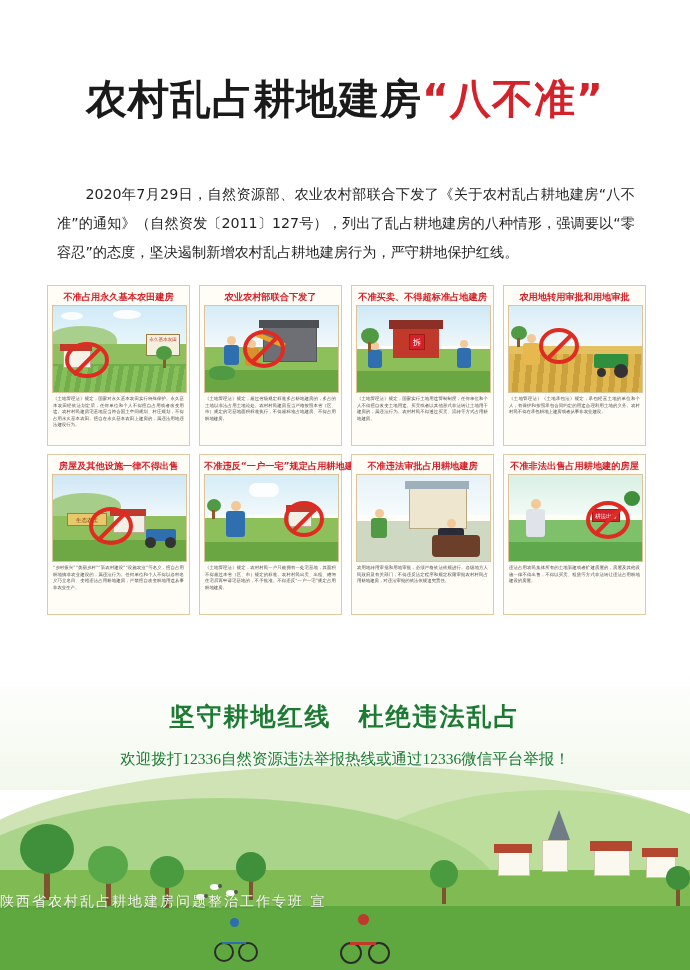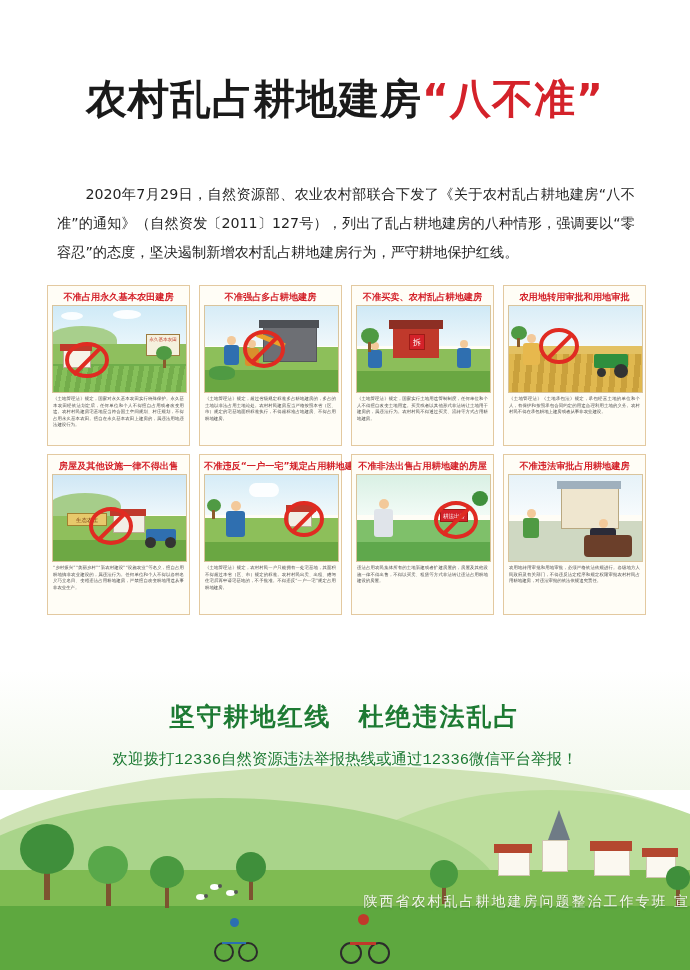--- a/index.html
+++ b/index.html
@@ -166,21 +166,21 @@
     font-size: 25px;
     font-weight: bold;
     color: #1d7a33;
     letter-spacing: 2px;
     font-family: "DejaVu Sans", sans-serif;
   }
   .hotline {
     margin-top: 16px;
     font-size: 15.5px;
     color: #1d7a33;
-    font-family: Liberation Mono, monospace;
+    font-family: Liberation Serif, serif;
   }
 
   
   .scenery {
     position: absolute;
     left: 0;
     top: 670px;
     width: 690px;
     height: 300px;
     overflow: hidden;
@@ -226,21 +226,21 @@
   .sc-sheep { position:absolute; width:9px; height:6px; background:#fff; border-radius:50%; }
   .sc-sheep:after { content:""; position:absolute; right:-3px; top:0; width:4px; height:4px; background:#555; border-radius:50%; }
   .cyclist { position:absolute; }
   .cyc-wheel { position:absolute; width:16px; height:16px; border:2px solid #2b2b2b; border-radius:50%; }
 
   .footer-line {
     position: absolute;
     top: 893px;
     left: 0;
     width: 690px;
-    text-align: right;
+    text-align: left;
     font-size: 14px;
     color: #f3f6ef;
     letter-spacing: 2px;
     font-family: "DejaVu Sans", sans-serif;
     text-shadow: 0 1px 2px rgba(0,0,0,.25);
   }
 </style>
 </head>
 <body>
 
@@ -270,40 +270,40 @@
         <div class="roof" style="left:7px;top:38px;width:32px;height:7px;background:#c0392b;"></div>
         <div class="noSign" style="left:12px;top:36px;width:44px;height:36px;"></div>
         <div class="sign-board" style="right:6px;top:28px;width:34px;height:22px;">永久基本农田</div>
         <div class="trunk" style="right:20px;top:50px;width:3px;height:12px;"></div>
         <div class="tree-c" style="right:14px;top:40px;width:16px;height:14px;"></div>
       </div>
       <div class="card-text">《土地管理法》规定，国家对永久基本农田实行特殊保护。永久基本农田经依法划定后，任何单位和个人不得擅自占用或者改变用途。农村村民建房宅基地应当符合国土空间规划、村庄规划，不得占用永久基本农田。擅自在永久基本农田上建房的，属违法用地违法建设行为。</div>
     </div>
 
     <div class="card">
-      <div class="card-title">不准强占多占耕地建房</div>
+      <div class="card-title">农业农村部联合下发了</div>
       <div class="card-img">
         <div class="sky" style="background:linear-gradient(#d6ecf7,#f1f8fb);"></div>
         <div class="ground" style="height:52%;background:#8dbf5a;"></div>
         <div class="ground2" style="height:26%;background:#6aa742;"></div>
         <div class="house" style="left:58px;top:20px;width:52px;height:34px;background:#6d6f74;border-color:#55575b;"></div>
         <div class="roof" style="left:54px;top:14px;width:60px;height:8px;background:#4d5055;"></div>
         <div class="excavator-arm" style="left:52px;top:26px;width:30px;height:5px;transform:rotate(22deg);"></div>
         <div class="person-head" style="left:22px;top:30px;width:9px;height:9px;"></div>
         <div class="person-body" style="left:19px;top:39px;width:15px;height:20px;background:#2f6fb0;"></div>
         <div class="person-head" style="left:43px;top:34px;width:8px;height:8px;"></div>
         <div class="person-body" style="left:40px;top:42px;width:14px;height:18px;background:#d98f2c;"></div>
         <div class="noSign" style="left:38px;top:24px;width:42px;height:38px;"></div>
         <div class="blob" style="left:4px;top:60px;width:26px;height:14px;background:#4f9a43;"></div>
       </div>
       <div class="card-text">《土地管理法》规定，超过省级规定标准多占耕地建房的，多占的土地以非法占用土地论处。农村村民建房应当严格按照本省（区、市）规定的宅基地面积标准执行，不得超标准占地建房、不得占用耕地建房。</div>
     </div>
 
     <div class="card">
-      <div class="card-title">不准买卖、农村乱占耕地建房</div>
+      <div class="card-title">不准买卖、不得超标准占地建房</div>
       <div class="card-img">
         <div class="sky" style="background:linear-gradient(#cfe9f6,#eef7fb);"></div>
         <div class="ground" style="height:50%;background:#8cbe5a;"></div>
         <div class="ground2" style="height:24%;background:#6aa742;"></div>
         <div class="barn" style="left:36px;top:22px;width:46px;height:30px;"></div>
         <div class="roof" style="left:32px;top:14px;width:54px;height:9px;background:#8d2f24;"></div>
         <div class="sign-board" style="left:52px;top:28px;width:16px;height:16px;font-size:8px;line-height:12px;color:#fff;background:#d4222a;border-color:#9e1b16;">拆</div>
         <div class="person-head" style="left:14px;top:36px;width:8px;height:8px;"></div>
         <div class="person-body" style="left:11px;top:44px;width:14px;height:18px;background:#2f6fb0;"></div>
         <div class="person-head" style="right:22px;top:34px;width:8px;height:8px;"></div>
@@ -362,50 +362,50 @@
         <div class="roof" style="right:22px;top:30px;width:30px;height:7px;"></div>
         <div class="noSign" style="right:14px;top:26px;width:40px;height:36px;"></div>
         <div class="cloud" style="left:44px;top:8px;width:30px;height:14px;border-radius:8px;background:#fff;"></div>
         <div class="tree-c" style="left:2px;top:24px;width:14px;height:13px;"></div>
         <div class="trunk" style="left:7px;top:35px;width:3px;height:9px;"></div>
       </div>
       <div class="card-text">《土地管理法》规定，农村村民一户只能拥有一处宅基地，其面积不得超过本省（区、市）规定的标准。农村村民出卖、出租、赠与住宅后再申请宅基地的，不予批准。不得违反“一户一宅”规定占用耕地建房。</div>
     </div>
 
     <div class="card">
-      <div class="card-title">不准非法出售占用耕地建的房屋</div>
-      <div class="card-img">
-        <div class="sky" style="background:linear-gradient(#d9f0e4,#f2fbf6);"></div>
-        <div class="ground" style="height:48%;background:#7fc06a;"></div>
-        <div class="ground2" style="height:22%;background:#5fa84c;"></div>
-        <div class="person-head" style="left:22px;top:24px;width:10px;height:10px;"></div>
-        <div class="person-body" style="left:17px;top:34px;width:19px;height:28px;background:#e0e4ea;"></div>
-        <div class="sign-board" style="right:22px;top:34px;width:28px;height:13px;font-size:5.5px;line-height:9px;background:#d4222a;border-color:#9e1b16;color:#fff;">耕法出售</div>
-        <div class="noSign" style="right:12px;top:26px;width:44px;height:38px;"></div>
-        <div class="tree-c" style="right:2px;top:16px;width:16px;height:15px;background:#3f8f3b;"></div>
-      </div>
-      <div class="card-text">违法占用农民集体所有的土地新建或者扩建房屋的，房屋及其他设施一律不得出售，不得以买卖、租赁等方式非法转让违法占用耕地建设的房屋。</div>
-    </div>
-
-    <div class="card">
       <div class="card-title">不准违法审批占用耕地建房</div>
       <div class="card-img">
         <div class="sky" style="background:linear-gradient(#e6f2f8,#f7fbfd);"></div>
         <div class="ground" style="height:46%;background:#cfd8c2;"></div>
         <div class="house" style="left:52px;top:12px;width:56px;height:40px;background:#efe6cf;border-color:#b9a880;"></div>
         <div class="roof" style="left:48px;top:6px;width:64px;height:8px;background:#9fb0bd;"></div>
         <div class="person-head" style="left:18px;top:34px;width:9px;height:9px;"></div>
         <div class="person-body" style="left:14px;top:43px;width:16px;height:20px;background:#4f9a43;"></div>
         <div class="person-head" style="right:34px;top:44px;width:9px;height:9px;"></div>
         <div class="person-body" style="right:26px;top:53px;width:26px;height:14px;background:#2b2b38;"></div>
         <div class="blob" style="right:10px;bottom:4px;width:48px;height:22px;background:#6b3f2a;border-radius:4px;"></div>
       </div>
       <div class="card-text">农用地转用审批和用地审批，必须严格依法依规进行。各级地方人民政府及有关部门，不得违反法定程序和规定权限审批农村村民占用耕地建房，对违法审批的依法依规追究责任。</div>
     </div>
 
+    <div class="card">
+      <div class="card-title">不准非法出售占用耕地建的房屋</div>
+      <div class="card-img">
+        <div class="sky" style="background:linear-gradient(#d9f0e4,#f2fbf6);"></div>
+        <div class="ground" style="height:48%;background:#7fc06a;"></div>
+        <div class="ground2" style="height:22%;background:#5fa84c;"></div>
+        <div class="person-head" style="left:22px;top:24px;width:10px;height:10px;"></div>
+        <div class="person-body" style="left:17px;top:34px;width:19px;height:28px;background:#e0e4ea;"></div>
+        <div class="sign-board" style="right:22px;top:34px;width:28px;height:13px;font-size:5.5px;line-height:9px;background:#d4222a;border-color:#9e1b16;color:#fff;">耕法出售</div>
+        <div class="noSign" style="right:12px;top:26px;width:44px;height:38px;"></div>
+        <div class="tree-c" style="right:2px;top:16px;width:16px;height:15px;background:#3f8f3b;"></div>
+      </div>
+      <div class="card-text">违法占用农民集体所有的土地新建或者扩建房屋的，房屋及其他设施一律不得出售，不得以买卖、租赁等方式非法转让违法占用耕地建设的房屋。</div>
+    </div>
+
   </div>
 
   <div class="scenery">
     <div class="sc-sky"></div>
     <div class="sc-hill-far"></div>
     <div class="sc-hill-right"></div>
     <div class="sc-hill-mid"></div>
     <div class="sc-ground"></div>
     <div class="sc-road"></div>
     <div class="sc-ground2"></div>

